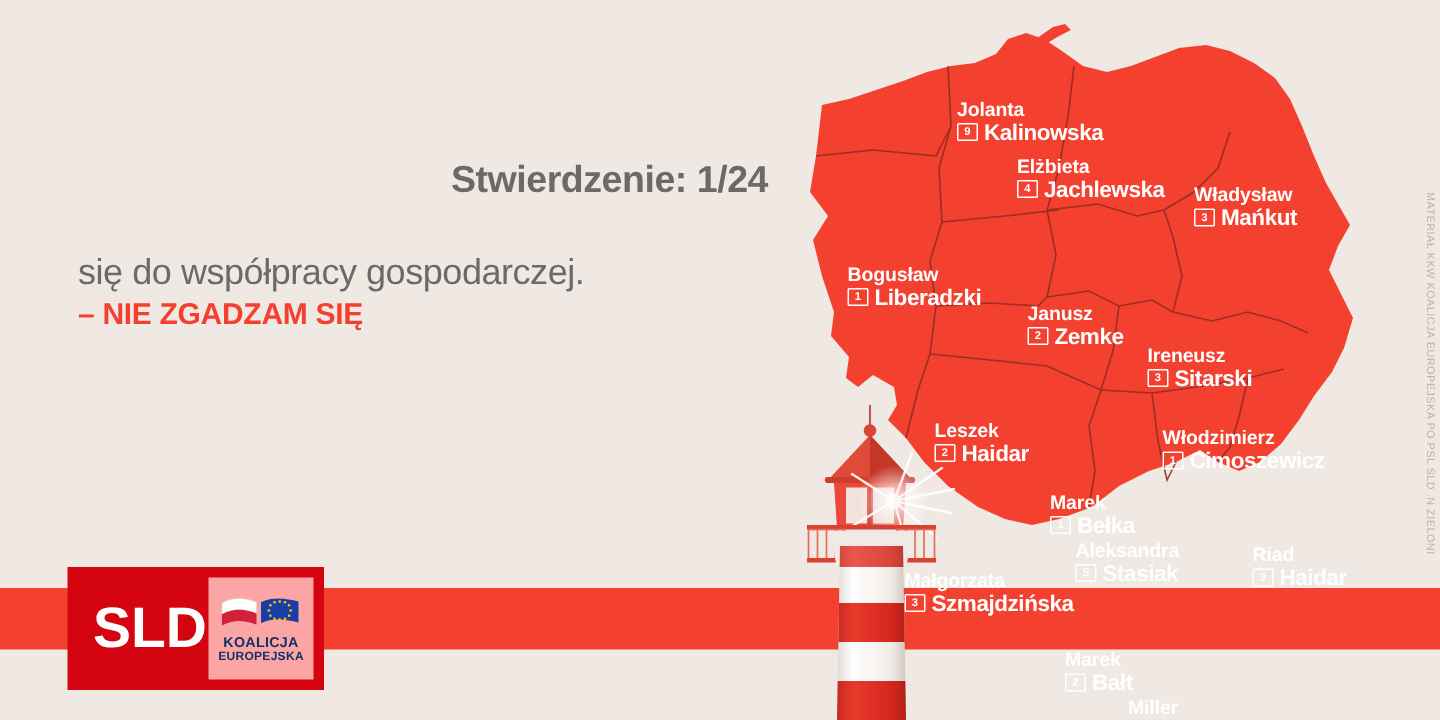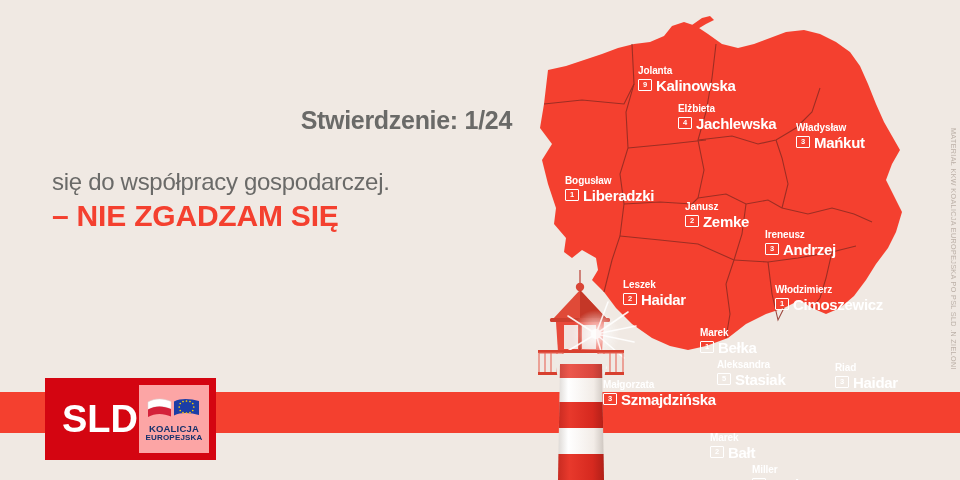--- a/index.html
+++ b/index.html
@@ -25,21 +25,21 @@
   .statement{position:absolute;left:52px;top:105px;width:460px;}
   .stmt-label{
     font-size:25px;font-weight:bold;color:#6A6A68;letter-spacing:-0.3px;
     line-height:1.25;white-space:nowrap;text-align:right;
   }
   .stmt-body{
     font-size:24px;color:#6A6A68;line-height:1.22;letter-spacing:-0.3px;
     margin-top:1px;
   }
   .stmt-answer{
-    font-size:30px;font-weight:bold;color:#F4402F;letter-spacing:-0.2px;
+    font-size:20px;font-weight:bold;color:#F4402F;letter-spacing:-0.2px;
     margin-top:3px;white-space:nowrap;
   }
 
   
   .band{position:absolute;left:0;top:392px;width:960px;height:41px;background:#F4402F;}
 
   
   .logo-block{
     position:absolute;left:45px;top:378px;width:171px;height:82px;
     background:#D40511;display:flex;align-items:center;
@@ -65,21 +65,21 @@
     white-space:nowrap;
   }
 
   
   .map-wrap{position:absolute;left:520px;top:8px;width:440px;height:345px;}
   .map-svg{position:absolute;inset:0;width:100%;height:100%;}
 
   .labels{position:absolute;inset:0;}
   .cand{position:absolute;color:#ffffff;white-space:nowrap;line-height:1;}
   .cand .first{
-    display:block;font-size:10px;font-weight:bold;letter-spacing:-0.1px;
+    display:block;font-size:13px;font-weight:bold;letter-spacing:-0.1px;
     margin-bottom:1.5px;
   }
   .cand .row{display:flex;align-items:center;gap:4px;}
   .badge{
     display:inline-flex;align-items:center;justify-content:center;
     min-width:10px;height:10px;padding:0 1px;
     border:1px solid #ffffff;border-radius:1px;
     font-size:7.5px;font-weight:bold;color:#ffffff;line-height:1;
     flex:none;
   }
@@ -204,21 +204,21 @@
           <span class="first" style="margin-left: 0px;">Janusz</span>
           <span class="row">
             <span class="badge">2</span>
             <span class="last">Zemke</span>
           </span>
         </div>
         <div class="cand" style="left: 245px; top: 222px;">
           <span class="first" style="margin-left: 0px;">Ireneusz</span>
           <span class="row">
             <span class="badge">3</span>
-            <span class="last">Andrzej</span>
+            <span class="last">Sitarski</span>
           </span>
         </div>
         <div class="cand" style="left: 103px; top: 272px;">
           <span class="first" style="margin-left: 0px;">Leszek</span>
           <span class="row">
             <span class="badge">2</span>
             <span class="last">Haidar</span>
           </span>
         </div>
         <div class="cand" style="left: 255px; top: 277px;">

